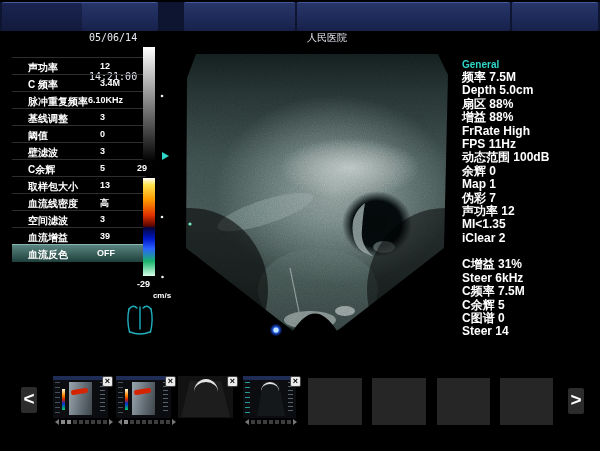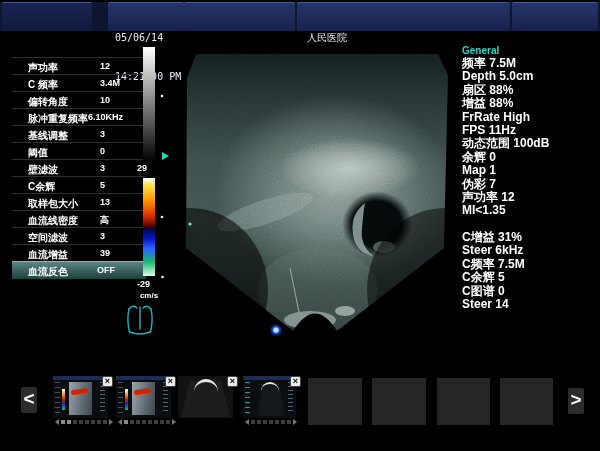--- a/index.html
+++ b/index.html
@@ -25,21 +25,21 @@
   .graybar{position:absolute;left:143px;top:47px;width:12px;height:115px;
            background:linear-gradient(#ffffff,#000000);}
   .colorbar{position:absolute;left:143px;top:178px;width:12px;height:98px;
            background:linear-gradient(#ffffff 0%,#ffe34d 7%,#ff9a00 22%,#e03000 38%,#5a0500 49%,
                        #000540 51%,#0018c8 62%,#2b62ff 72%,#19b36b 85%,#d8ffe8 100%);}
   .s-label{position:absolute;color:#fff;font-size:9px;font-weight:bold;width:24px;text-align:left;}
   .s-unit{position:absolute;color:#fff;font-size:8px;font-weight:bold;width:28px;text-align:center;}
 
   
   .rpanel{position:absolute;left:462px;top:44px;width:136px;}
-  .rtitle{color:#2fd6c8;font-size:10px;font-weight:bold;line-height:13px;}
+  .rtitle{color:#2fd6c8;font-size:10px;font-weight:bold;line-height:13px;margin-top:14px;}
   .rline{color:#fff;font-size:12px;font-weight:bold;line-height:13.4px;white-space:nowrap;}
   .rgap{height:13px;}
 
   
   .scrollbtn{position:absolute;width:16px;height:26px;background:#2c2c2c;color:#fff;
              font:bold 19px/24px "Liberation Sans",sans-serif;text-align:center;border-radius:2px;cursor:pointer;}
   .thumb{position:absolute;top:376px;width:55px;height:42px;background:#0b0d10;}
   .slot{position:absolute;top:378px;width:54px;height:47px;background:#262626;}
   .xbtn{position:absolute;top:0;right:-5px;width:11px;height:11px;background:#ececec;
         border:1px solid #444;border-radius:2px;color:#000;box-sizing:border-box;
@@ -68,21 +68,21 @@
   .tri-l{width:0;height:0;border-right:4px solid #777;border-top:3px solid transparent;border-bottom:3px solid transparent;}
   .tri-r{width:0;height:0;border-left:4px solid #777;border-top:3px solid transparent;border-bottom:3px solid transparent;}
 </style>
 </head>
 <body>
 
 <div id="screen">
 
   <div class="topbar">
     <div class="tbx" style="left:2px;width:90px;background:linear-gradient(#1a2450,#121a3c);"></div>
-    <div class="tbx" style="left:108px;width:76px;">
+    <div class="tbx" style="left:82px;width:76px;">
       <div class="tbtext">
         <div>05/06/14</div>
         <div>14:21:00 PM</div>
       </div>
     </div>
     <div class="tbx" style="left:184px;width:111px;"></div>
     <div class="tbx" style="left:297px;width:213px;">
       <div class="tbtext" style="padding-left:10px;">
         <div>人民医院</div>
         <div>L14-5/38</div>
@@ -93,24 +93,20 @@
 
   <div class="params">
     <div class="prow">
         <span class="lb">声功率</span>
         <span class="val">12</span>
       </div>
     <div class="prow">
         <span class="lb">C 频率</span>
         <span class="val">3.4M</span>
       </div>
-    <div class="prow">
-        <span class="lb">偏转角度</span>
-        <span class="val">10</span>
-      </div>
     <div class="prow wide">
         <span class="lb">脉冲重复频率</span>
         <span class="val">6.10KHz</span>
       </div>
     <div class="prow">
         <span class="lb">基线调整</span>
         <span class="val">3</span>
       </div>
     <div class="prow">
         <span class="lb">阈值</span>
@@ -143,21 +139,21 @@
     <div class="prow hl">
         <span class="lb">血流反色</span>
         <span class="val" style="left:85px">OFF</span>
       </div>
   </div>
 
   <div class="graybar"></div>
   <div class="s-label" style="left:137px;top:163px;">29</div>
   <div class="colorbar"></div>
   <div class="s-label" style="left:137px;top:279px;">-29</div>
-  <div class="s-unit" style="left:135px;top:291px;">cm/s</div>
+  <div class="s-unit" style="left:148px;top:291px;">cm/s</div>
 
   <svg style="position:absolute;left:124px;top:302px;" width="32" height="34" viewBox="0 0 32 34">
     <g fill="none" stroke="#1fb0c0" stroke-width="1.4" stroke-linecap="round">
       <path d="M5,7 Q2.5,18 5.5,30"></path>
       <path d="M27,7 Q29.5,18 26.5,30"></path>
       <path d="M5,7 Q9,2 13,6"></path>
       <path d="M27,7 Q23,2 19,6"></path>
       <path d="M16,5 L16,27"></path>
       <path d="M6,30 Q16,34 26,30"></path>
     </g>
@@ -236,20 +232,21 @@
     <div class="rline">扇区 88%</div>
     <div class="rline">增益 88%</div>
     <div class="rline">FrRate High</div>
     <div class="rline">FPS 11Hz</div>
     <div class="rline">动态范围 100dB</div>
     <div class="rline">余辉 0</div>
     <div class="rline">Map 1</div>
     <div class="rline">伪彩 7</div>
     <div class="rline">声功率 12</div>
     <div class="rline">MI&lt;1.35</div>
+    <div class="rline">iClear 2</div>
     <div class="rgap"></div>
     <div class="rline">C增益 31%</div>
     <div class="rline">Steer 6kHz</div>
     <div class="rline">C频率 7.5M</div>
     <div class="rline">C余辉 5</div>
     <div class="rline">C图谱 0</div>
     <div class="rline">Steer 14</div>
   </div>
 
   <div class="scrollbtn" style="left:21px;top:387px;"><span>&lt;</span></div>

